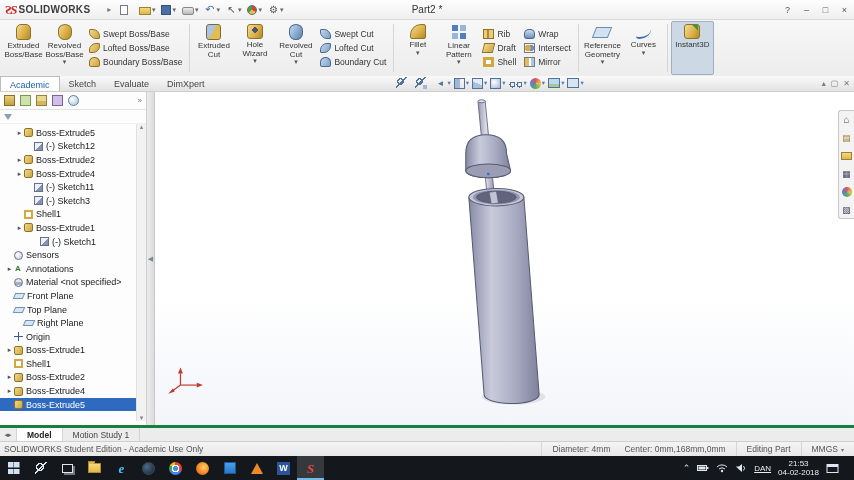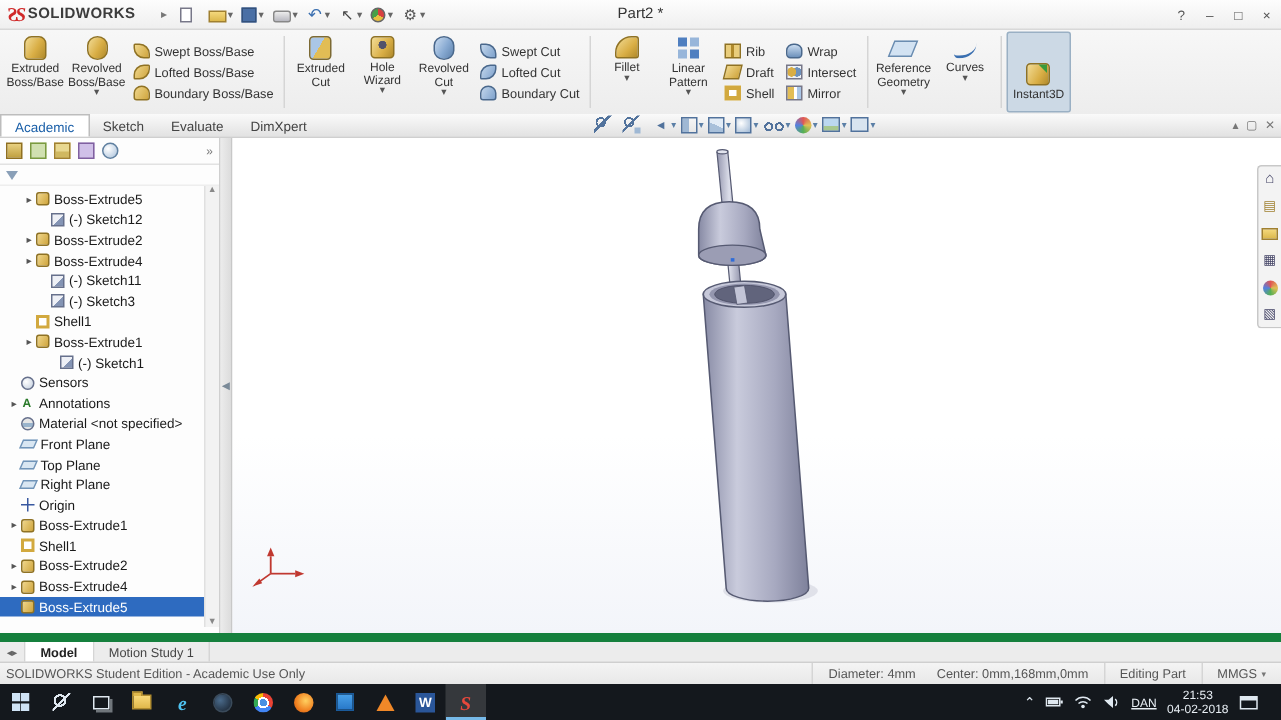--- a/index.html
+++ b/index.html
@@ -40,21 +40,21 @@
   .gi-rebuild{width:10px;height:10px;border-radius:50%;border:1px solid #666;
     background:conic-gradient(#d84040 0 33%,#e8c040 33% 66%,#48a048 66%);}
 
   
   .ribbon{height:54px;background:linear-gradient(#f7f7f7,#ededed);display:flex;align-items:stretch;padding:1px 0 1px 3px;}
   .rsep{width:1px;background:#d5d5d5;margin:3px 3px;}
   .rb-large{width:41px;display:flex;flex-direction:column;align-items:center;padding-top:3px;text-align:center;border-radius:2px;}
   .rb-large .rblabel{font-size:8px;line-height:8.5px;color:#333;margin-top:2px;white-space:normal;}
   .rb-large .rbarrow{font-size:7px;color:#555;line-height:6px;visibility:hidden;}
   .rb-large .rbarrow.on{visibility:visible;}
-  .rb-large.active{background:#ccd9e5;border:1px solid #9ab0c4;padding-top:20px;}
+  .rb-large.active{background:#ccd9e5;border:1px solid #9ab0c4;padding-top:2px;}
   .smallstack{display:flex;flex-direction:column;justify-content:center;gap:1px;padding:0 2px;}
   .rb-small{display:flex;align-items:center;gap:3px;height:13px;padding:0 2px;border-radius:2px;}
   .rb-small .rblabel{font-size:8.5px;color:#333;white-space:nowrap;}
 
   .gi-extruded-boss{width:15px;height:16px;background:linear-gradient(120deg,#f2dc96,#d9ae45 55%,#b08a2c);border:1px solid #8f7224;border-radius:5px 5px 3px 3px;}
   .gi-revolved-boss{width:14px;height:16px;background:linear-gradient(120deg,#f2dc96,#d9ae45 55%,#b08a2c);border:1px solid #8f7224;border-radius:50%/40%;}
   .gi-extruded-cut{width:15px;height:16px;background:linear-gradient(120deg,#aac6e6 45%,#e2bd55 45%);border:1px solid #7c6a34;border-radius:3px;}
   .gi-hole-wizard{width:16px;height:15px;background:radial-gradient(circle at 50% 38%,#52526a 0 2.6px,rgba(0,0,0,0) 2.8px),linear-gradient(120deg,#f2dc96,#d9ae45 60%,#b08a2c);border:1px solid #8f7224;border-radius:3px;}
   .gi-revolved-cut{width:14px;height:16px;background:linear-gradient(120deg,#cadcf0,#88aad2 55%,#5e82ac);border:1px solid #4a688c;border-radius:50%/40%;}
   .gi-fillet{width:16px;height:15px;background:linear-gradient(135deg,#f2dc96,#d9ae45 60%,#b08a2c);border:1px solid #8f7224;border-radius:11px 2px 2px 2px;}
@@ -147,21 +147,21 @@
     display:flex;flex-direction:column;align-items:center;gap:7px;border-radius:3px 0 0 3px;}
   .tp{width:11px;height:11px;display:inline-flex;align-items:center;justify-content:center;}
   .gi-solidworks-resources::after{content:"\2302";color:#446;font-size:10px;}
   .gi-design-library::after{content:"\25A4";color:#a08030;font-size:9px;}
   .gi-file-explorer-pane{width:11px;height:8px;background:linear-gradient(#f4d87c,#dcb84c);border:1px solid #a08030;}
   .gi-view-palette::after{content:"\25A6";color:#446;font-size:9px;}
   .gi-appearances-scenes{width:10px;height:10px;border-radius:50%;background:conic-gradient(#e05555,#e0c055,#55b055,#5580e0,#e05555);}
   .gi-custom-properties::after{content:"\25A7";color:#446;font-size:9px;}
 
   
-  .modeltabs{height:13px;background:#ececec;border-top:6px solid #15803d;display:flex;align-items:stretch;font-size:8.5px;}
+  .modeltabs{height:13px;background:#ececec;border-top:3px solid #15803d;display:flex;align-items:stretch;font-size:8.5px;}
   .mtab-scroll{width:16px;display:flex;align-items:center;justify-content:center;color:#666;font-size:7px;border-right:1px solid #d5d5d5;}
   .mtab{padding:0 10px;display:flex;align-items:center;color:#444;border-right:1px solid #d5d5d5;}
   .mtab.active{background:#fff;font-weight:bold;color:#222;}
   .statusbar{height:14px;background:linear-gradient(#f4f4f4,#e8e8e8);border-top:1px solid #cfcfcf;display:flex;align-items:center;font-size:8.5px;color:#555;}
   .statusbar .lft{padding-left:4px;}
   .statusbar .meas{margin-left:auto;display:flex;gap:14px;padding:0 10px;border-left:1px solid #d5d5d5;height:100%;align-items:center;}
   .statusbar .cell{border-left:1px solid #d5d5d5;height:100%;display:flex;align-items:center;padding:0 10px;}
   .statusbar .units{gap:3px;}
   .statusbar .units .uar{font-size:6px;color:#777;}
 
@@ -576,21 +576,21 @@
     <span class="gi gi-plane"></span>
     <span class="tlabel">Front Plane</span>
   </div>
 
   <div class="tree-row" style="padding-left: 5px;">
     <span class="tw">▸</span>
     <span class="gi gi-plane"></span>
     <span class="tlabel">Top Plane</span>
   </div>
 
-  <div class="tree-row" style="padding-left: 5px;">
+  <div class="tree-row" style="padding-left: 15px;">
     <span class="tw">▸</span>
     <span class="gi gi-plane"></span>
     <span class="tlabel">Right Plane</span>
   </div>
 
   <div class="tree-row" style="padding-left: 5px;">
     <span class="tw">▸</span>
     <span class="gi gi-origin"></span>
     <span class="tlabel">Origin</span>
   </div>

